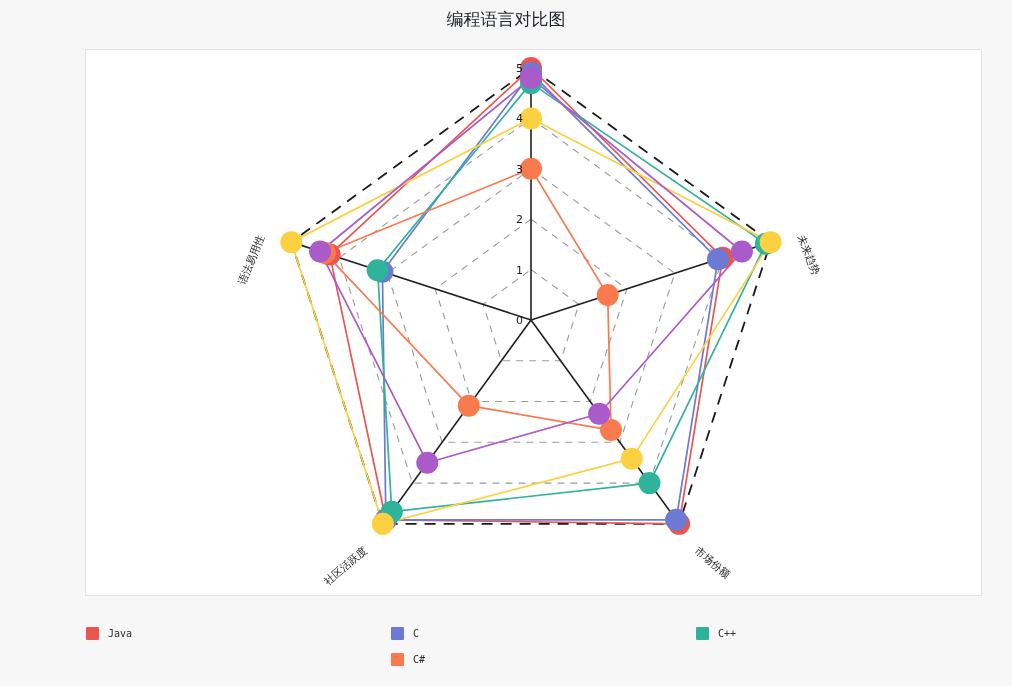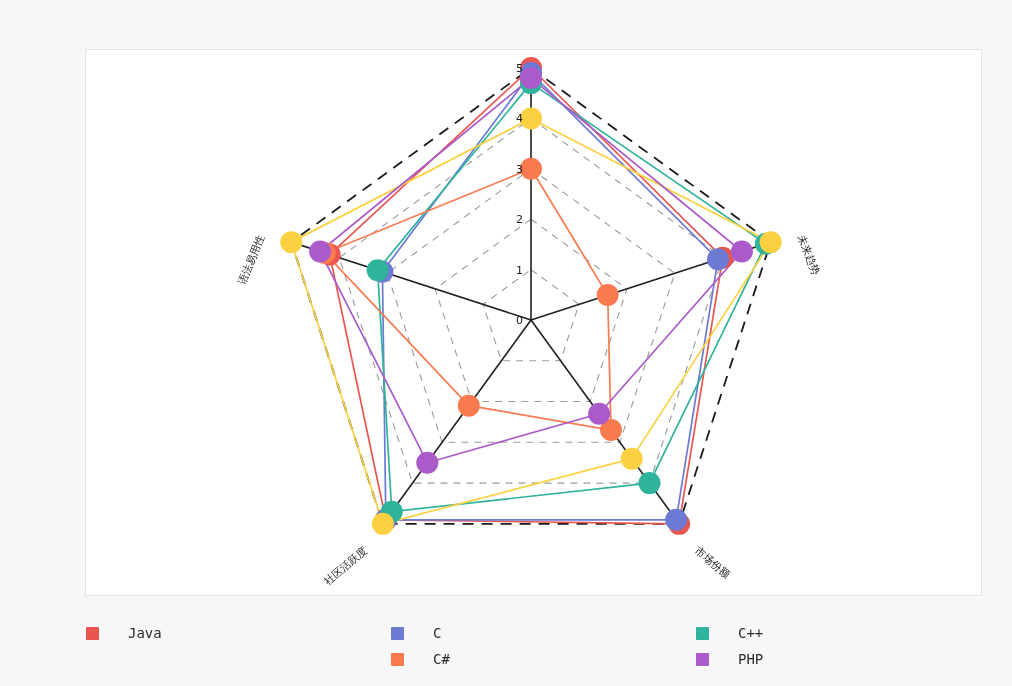--- a/index.html
+++ b/index.html
@@ -26,36 +26,37 @@
     position:absolute;left:86px;top:620px;width:900px;height:60px;
   }
   .legend-col{position:absolute;top:0;width:300px;}
   .legend-item{display:flex;align-items:center;height:26px;}
   .legend-swatch{
     width:13px;height:13px;margin-right:9px;flex:0 0 auto;
     border-radius:1px;
   }
   .legend-label{
     font-family:"DejaVu Sans Mono","Liberation Mono",monospace;
-    font-size:14px;color:#2c2c2c;letter-spacing:0px;margin-left:20px;
+    font-size:10px;color:#2c2c2c;letter-spacing:0px;
   }
   .axis-label{
     font-size:10.5px;fill:#1c1c1c;
     font-family:"DejaVu Sans","Liberation Sans",sans-serif;
   }
   .tick-label{
     font-size:11px;fill:#1c1c1c;
     font-family:"DejaVu Sans","Liberation Sans",sans-serif;
   }
 </style>
 </head>
 <body>
 
 <div id="chart-root">
 
+  <div class="chart-title">编程语言对比图</div>
 
   <div class="plot-panel"></div>
 
   <svg class="radar" id="radar-svg" width="895" height="545">
       <path d="M446.00,220.60 L493.93,255.43 L475.62,311.77 L416.38,311.77 L398.07,255.43 Z" fill="none" stroke="#9a9a9a" stroke-width="1.1" stroke-dasharray="7,6"></path>
       <path d="M446.00,170.20 L541.87,239.85 L505.25,352.55 L386.75,352.55 L350.13,239.85 Z" fill="none" stroke="#9a9a9a" stroke-width="1.1" stroke-dasharray="7,6"></path>
       <path d="M446.00,119.80 L589.80,224.28 L534.87,393.32 L357.13,393.32 L302.20,224.28 Z" fill="none" stroke="#9a9a9a" stroke-width="1.1" stroke-dasharray="7,6"></path>
       <path d="M446.00,69.40 L637.73,208.70 L564.50,434.10 L327.50,434.10 L254.27,208.70 Z" fill="none" stroke="#9a9a9a" stroke-width="1.1" stroke-dasharray="7,6"></path>
       <path d="M446.00,19.00 L685.67,193.13 L594.12,474.87 L297.88,474.87 L206.33,193.13 Z" fill="none" stroke="#1a1a1a" stroke-width="1.8" stroke-dasharray="11,8"></path>
       <line x1="446" y1="271" x2="446.00" y2="19.00" stroke="#1f1f1f" stroke-width="1.6"></line>
@@ -127,20 +128,16 @@
         <div class="legend-item">
           <span class="legend-swatch" style="background: rgb(250, 122, 80);"></span>
           <span class="legend-label">C#</span>
         </div>
       </div>
       <div class="legend-col" style="left: 610px;">
         <div class="legend-item">
           <span class="legend-swatch" style="background: rgb(47, 179, 155);"></span>
           <span class="legend-label">C++</span>
         </div>
-        <div class="legend-item">
-          <span class="legend-swatch" style="background: rgb(171, 91, 201);"></span>
-          <span class="legend-label">PHP</span>
-        </div>
       </div>
     </div>
 
 </div>
 
 </body></html>

